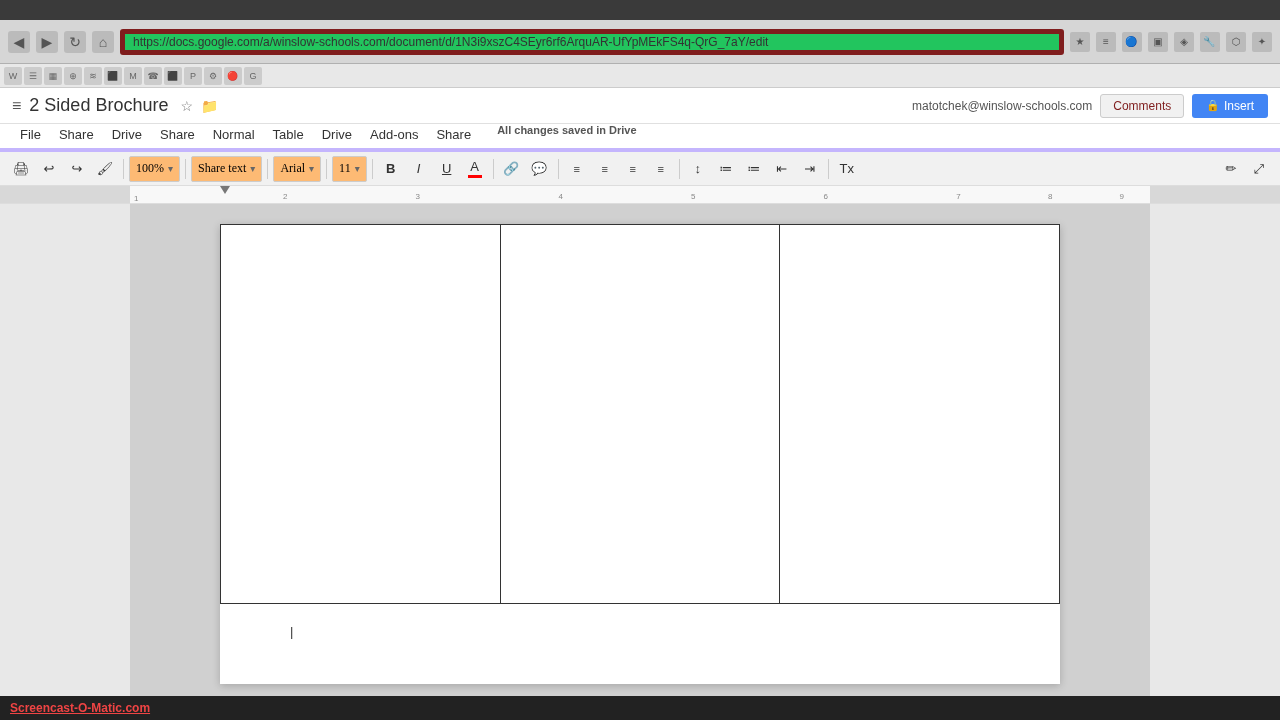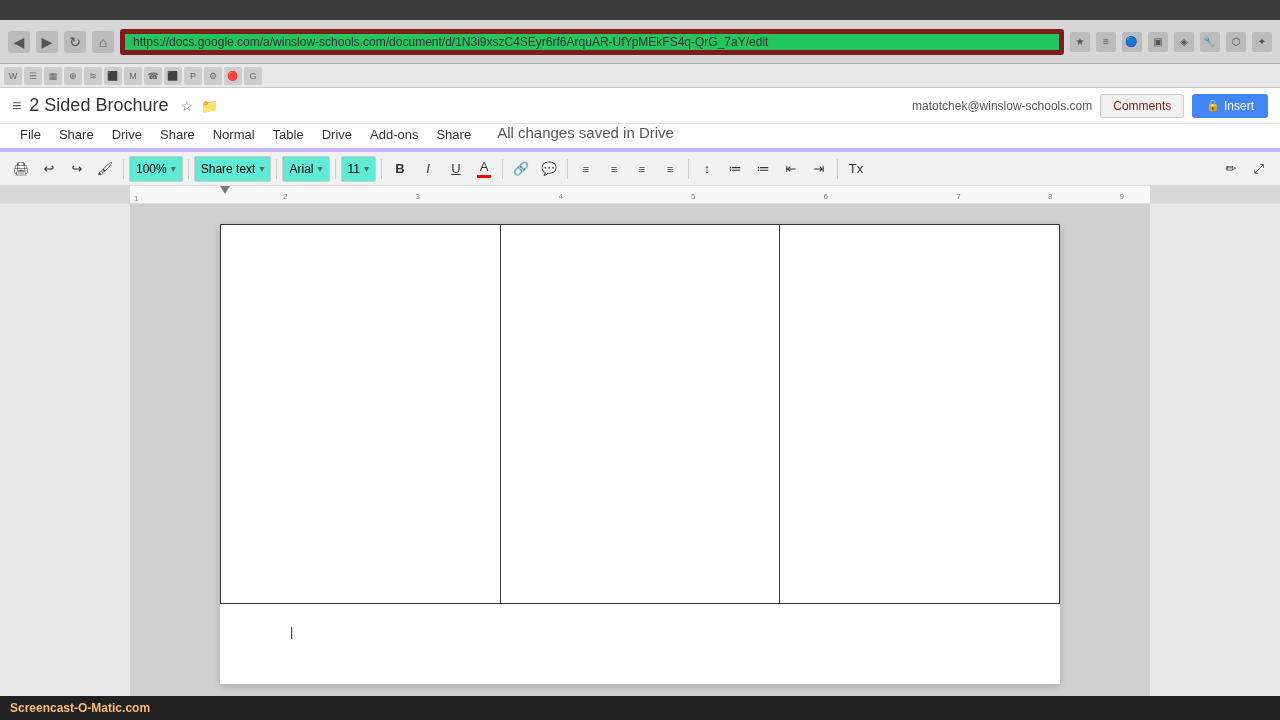--- a/index.html
+++ b/index.html
@@ -24,27 +24,27 @@
     .folder-icon { color: #777; font-size: 14px; cursor: pointer; }
     .header-right { margin-left: auto; display: flex; align-items: center; gap: 8px; }
     .user-email { font-size: 12px; color: #555; }
     .comments-btn { background: #f1f1f1; border: 1px solid #ccc; border-radius: 3px; padding: 4px 12px; font-size: 12px; cursor: pointer; color: #7f1d1d; }
     .share-btn { background: #4285f4; border: none; border-radius: 3px; padding: 5px 14px; font-size: 12px; cursor: pointer; color: #fff; display: flex; align-items: center; gap: 4px; }
     .share-lock { font-size: 11px; }
 
     
     .menu-bar { background: #fff; height: 28px; display: flex; align-items: flex-start; padding: 0 12px; gap: 2px; border-bottom: 4px solid #c4b5fd; }
     .menu-item { padding: 3px 8px; font-size: 13px; color: #333; cursor: pointer; border-radius: 2px; }
-    .status-text { margin-left: 16px; font-size: 15px; color: #555; }
+    .status-text { margin-left: 16px; font-size: 11px; color: #555; font-weight: bold; }
 
     
     .toolbar { background: #f1f1f1; height: 34px; display: flex; align-items: center; padding: 0 8px; gap: 2px; border-bottom: 1px solid #ddd; }
     .toolbar-btn { height: 26px; min-width: 26px; border: none; background: transparent; cursor: pointer; border-radius: 2px; font-size: 13px; display: flex; align-items: center; justify-content: center; color: #333; padding: 0 4px; }
     .toolbar-separator { width: 1px; height: 20px; background: #ccc; margin: 0 3px; }
-    .toolbar-dropdown { height: 26px; border: 1px solid #ccc; background: #5eead4; border-radius: 2px; cursor: pointer; font-size: 12px; padding: 0 6px; display: flex; align-items: center; gap: 4px; }
+    .toolbar-dropdown { height: 26px; border: 1px solid #ccc; background: #fdba74; border-radius: 2px; cursor: pointer; font-size: 12px; padding: 0 6px; display: flex; align-items: center; gap: 4px; font-family: Liberation Serif, serif; }
     .dropdown-arrow { font-size: 10px; color: #666; }
 
     
     .ruler { background: #f8f8f8; height: 18px; border-bottom: 1px solid #ddd; display: flex; align-items: center; position: relative; overflow: hidden; }
 
     
     .main-area { display: flex; background: #d0d0d0; height: calc(720px - 20px - 44px - 24px - 36px - 28px - 34px - 18px - 24px); }
 
     
     .left-sidebar { width: 130px; background: #e8e8e8; flex-shrink: 0; }
@@ -55,21 +55,21 @@
     .page-table { width: 100%; height: 380px; border-collapse: collapse; }
     .page-table td { border: 1px solid #333; width: 33.33%; vertical-align: top; }
     .page-below { padding: 12px; height: 80px; position: relative; }
     .cursor-indicator { position: absolute; left: 70px; top: 20px; font-size: 13px; color: #333; cursor: text; }
 
     
     .right-sidebar { width: 130px; background: #e8e8e8; flex-shrink: 0; }
 
     
     .bottom-bar { background: #222; height: 24px; display: flex; align-items: center; padding: 0 10px; }
-    .bottom-text { color: #fdba74; font-size: 12px; font-weight: bold; }
+    .bottom-text { color: #ef4444; font-size: 12px; font-weight: bold; text-decoration: underline; }
 
     
     .tb-bold { font-weight: bold; }
     .tb-italic { font-style: italic; }
     .tb-underline { text-decoration: underline; }
     .toolbar-color-btn { display: flex; flex-direction: column; align-items: center; }
     .color-underline { width: 14px; height: 3px; background: red; margin-top: 1px; }
     .align-icon { font-size: 11px; }
   </style>
 </head>

